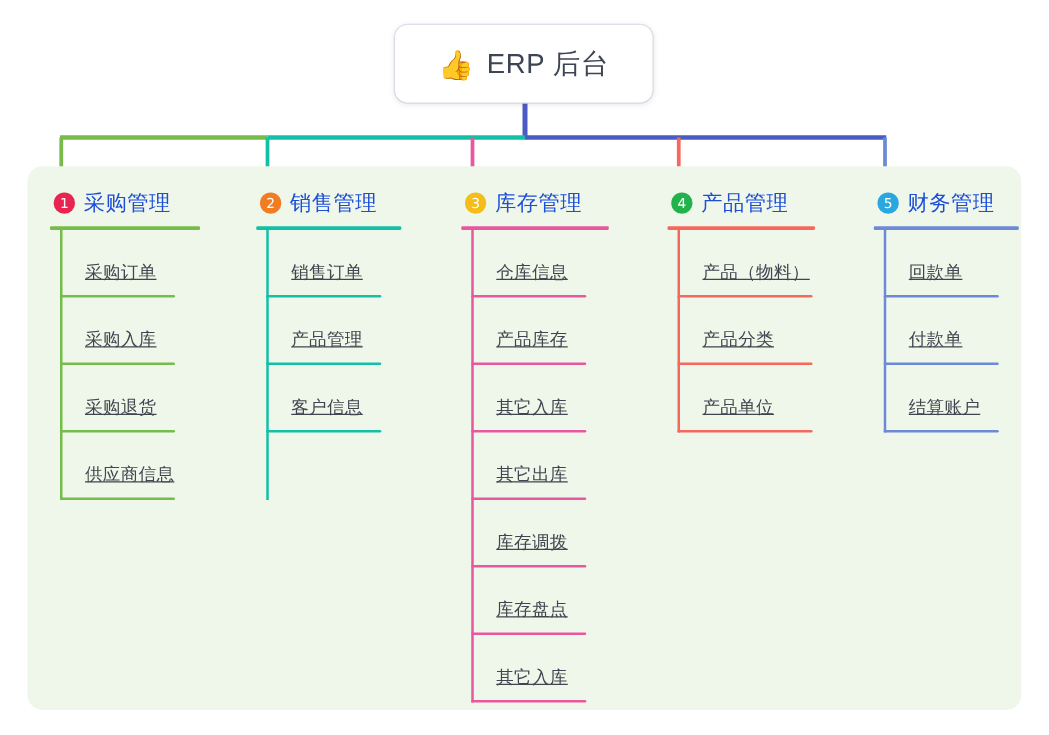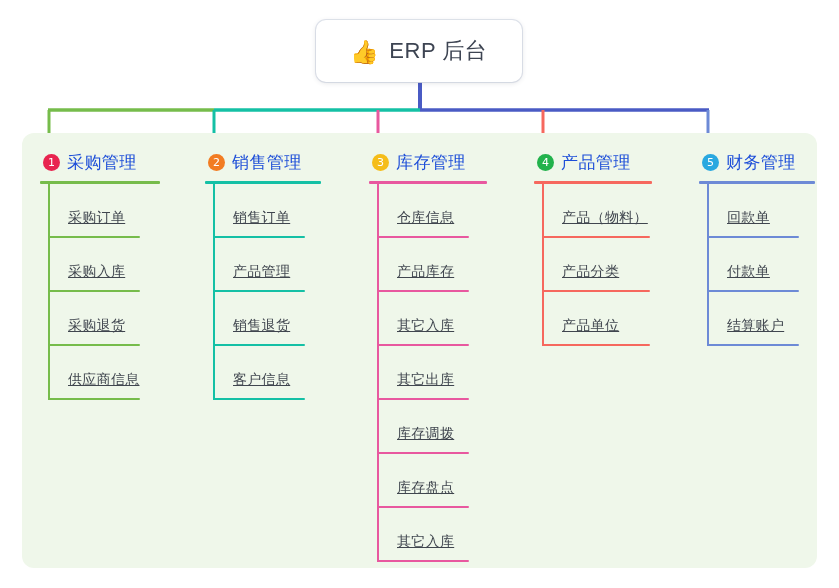--- a/index.html
+++ b/index.html
@@ -193,24 +193,20 @@
         <div class="spine" style="background: rgb(20, 192, 165); height: 216px;"></div>
         <div class="item">
           <span class="item-label">销售订单</span>
           <div class="item-rule" style="background: rgb(20, 192, 165); width: 92px;"></div>
         </div>
         <div class="item">
           <span class="item-label">产品管理</span>
           <div class="item-rule" style="background: rgb(20, 192, 165); width: 92px;"></div>
         </div>
         <div class="item">
-          <span class="item-label">销售退货</span>
-          <div class="item-rule" style="background: rgb(20, 192, 165); width: 92px;"></div>
-        </div>
-        <div class="item">
           <span class="item-label">客户信息</span>
           <div class="item-rule" style="background: rgb(20, 192, 165); width: 92px;"></div>
         </div>
       </div>
     </div>
     <div class="column" style="left: 347px; top: 14px;">
       <div class="col-head">
         <span class="badge" style="background: rgb(245, 189, 25);">3</span>
         <span class="col-title">库存管理</span>
       </div>

